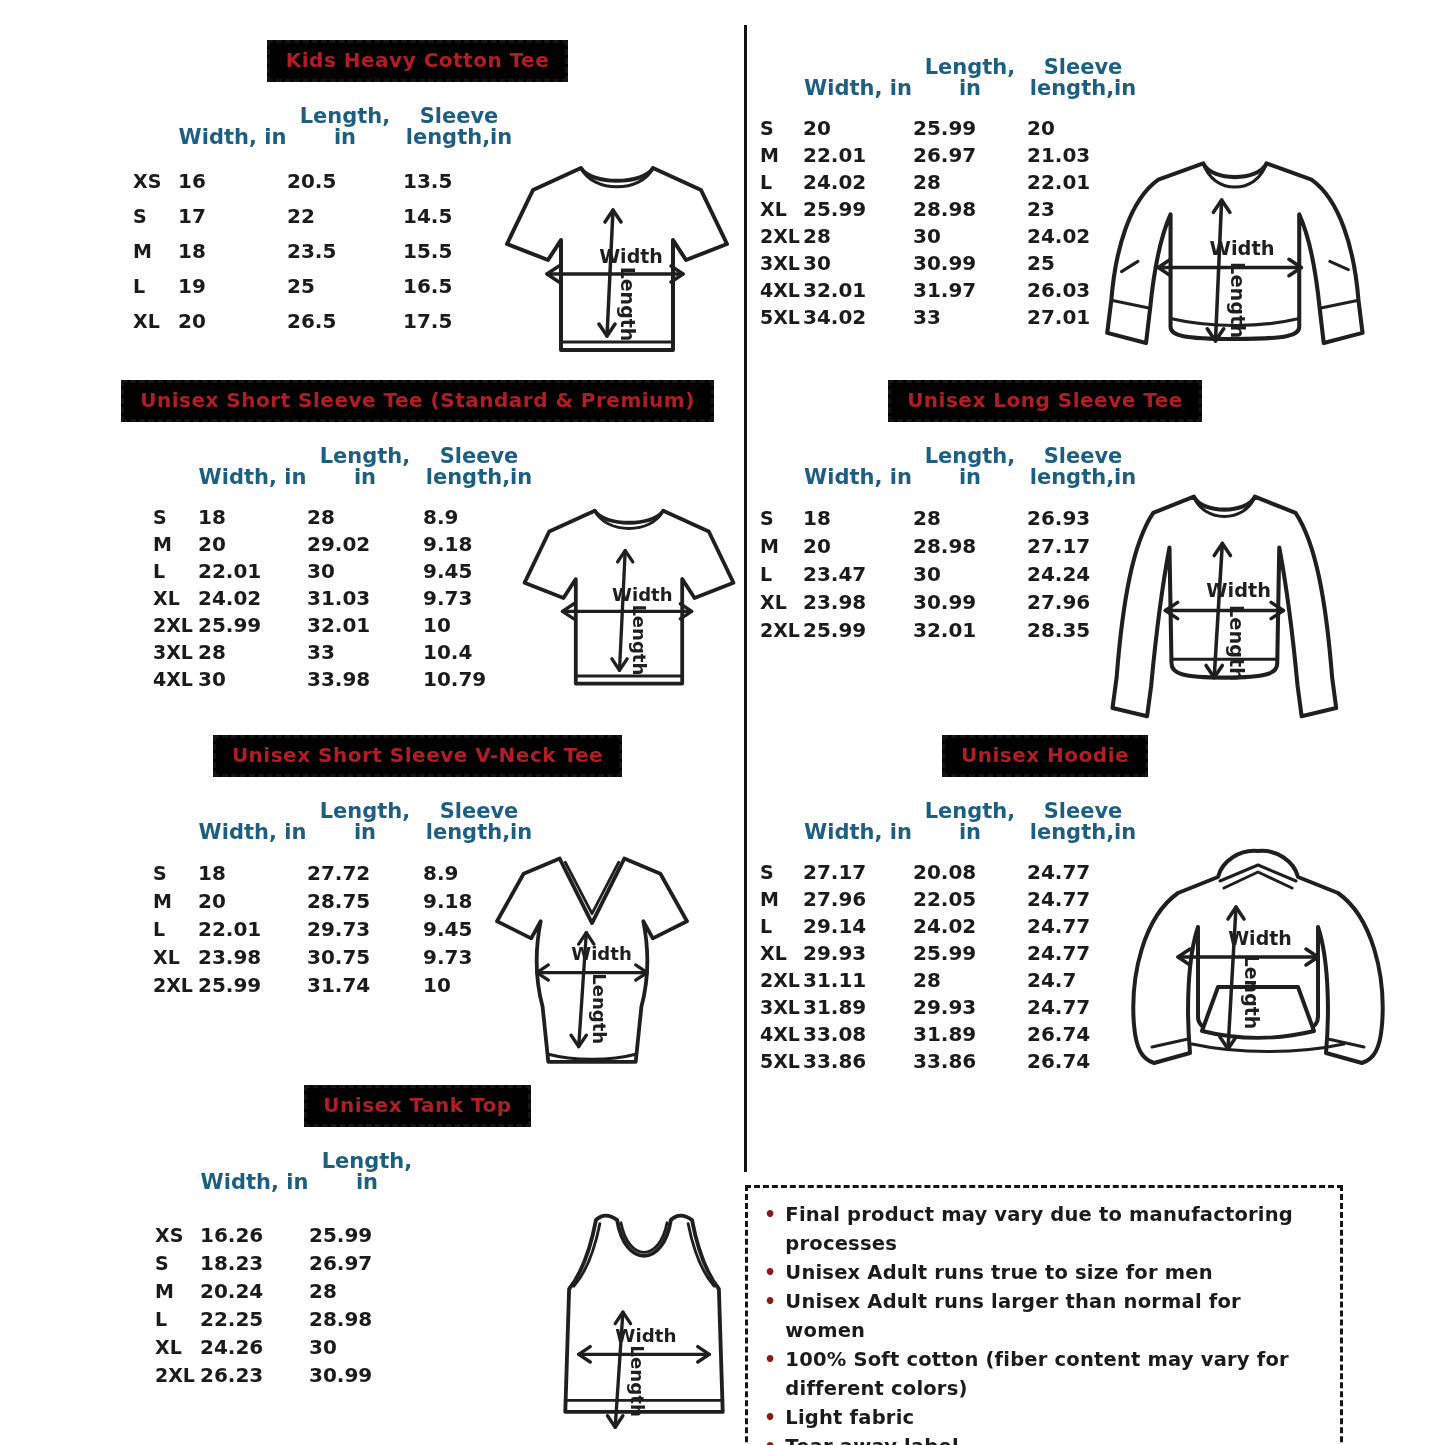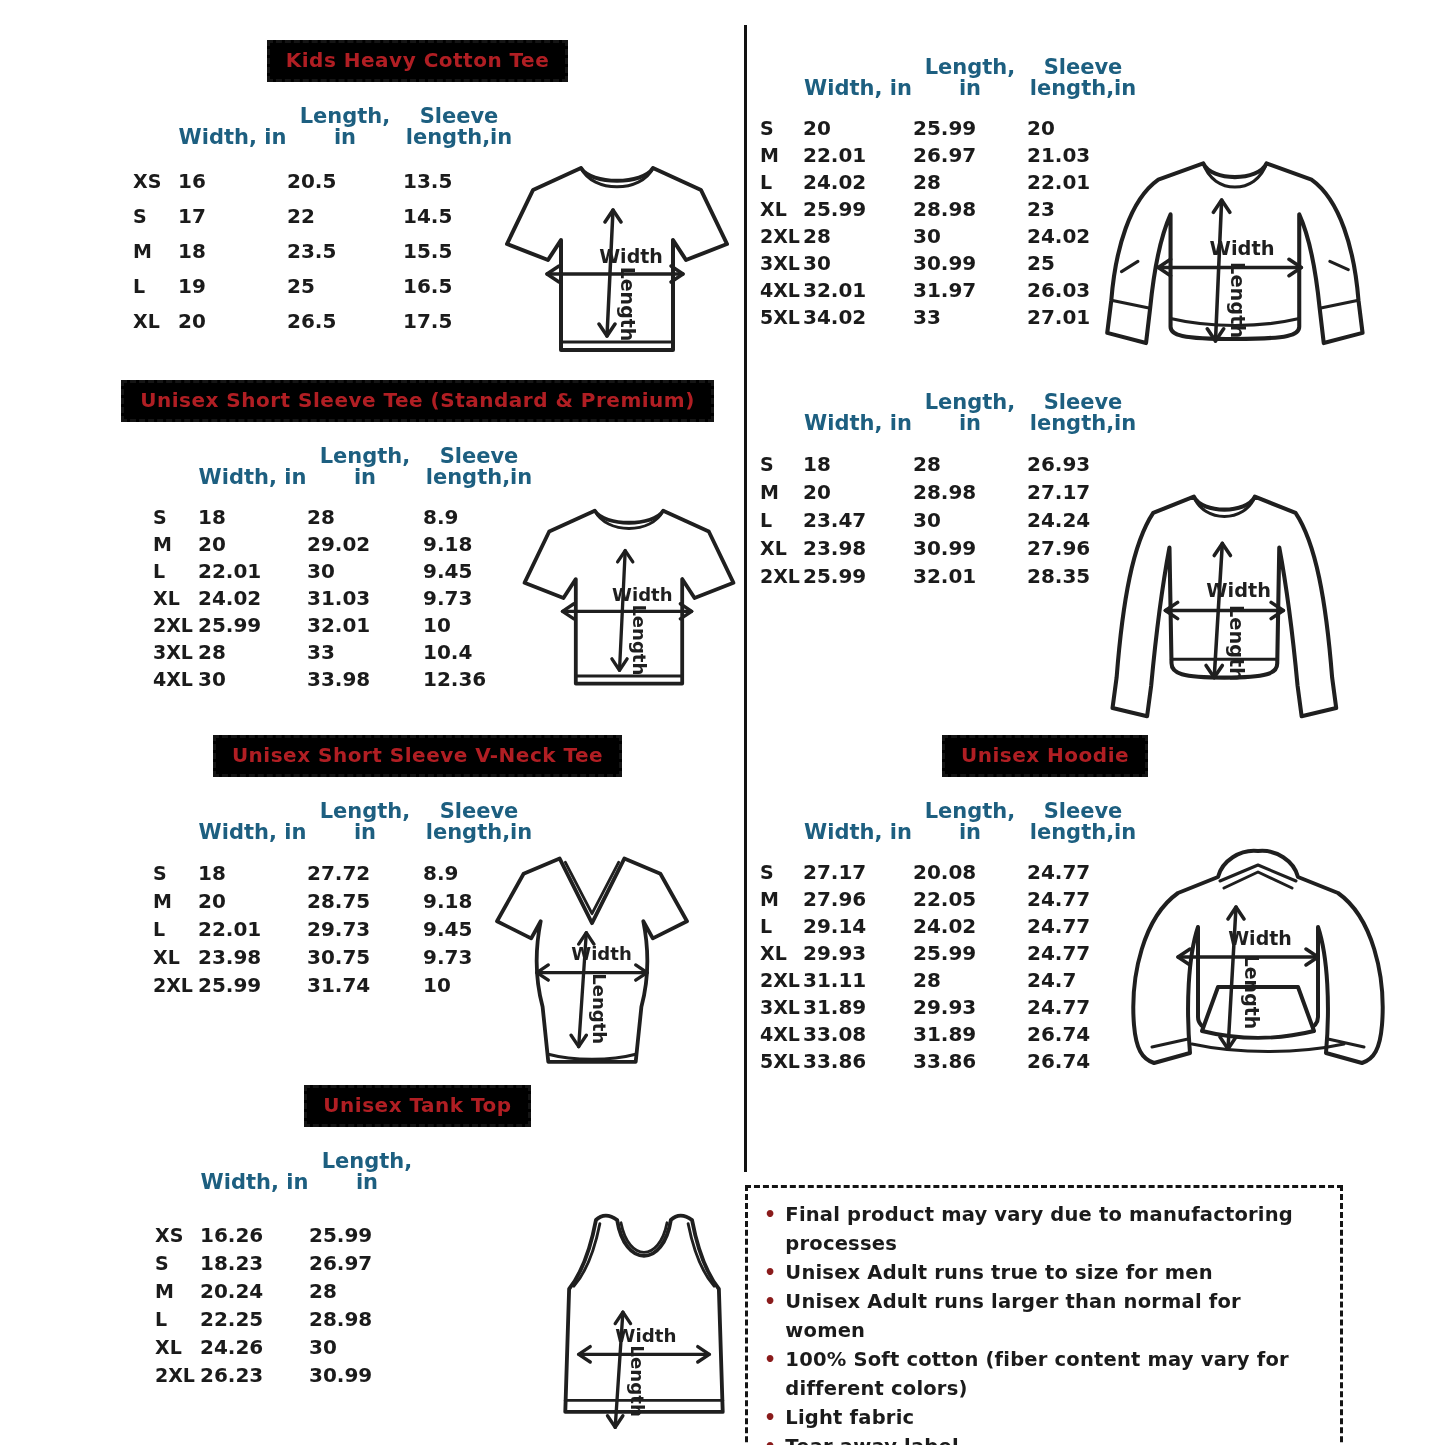--- a/index.html
+++ b/index.html
@@ -247,37 +247,40 @@
       <div class="trow">
         <div class="tsize">3XL</div>
         <div class="tval">28</div>
         <div class="tval">33</div>
         <div class="tval">10.4</div>
       </div>
       <div class="trow">
         <div class="tsize">4XL</div>
         <div class="tval">30</div>
         <div class="tval">33.98</div>
-        <div class="tval">12.36</div>
+        <div class="tval">10.79</div>
       </div>
     </div>
   <svg class="illus" style="left:420px;top:112px;" width="228" height="214" viewBox="0 0 240 218">
     <path class="garment" d="M84,16 C94,33 146,33 156,16 L204,38 L230,92 L189,108 L176,88 L176,198 L64,198 L64,88 L51,108 L10,92 L36,38 Z"></path>
     <path class="detail" d="M84,16 C96,41 144,41 156,16"></path>
     <path class="detail" d="M64,190 L176,190"></path>
     <line class="arrow" x1="50" y1="122" x2="186" y2="122"></line>
     <path class="arrow" d="M62,114 L50,122 L62,130 M174,114 L186,122 L174,130"></path>
     <line class="arrow" x1="116" y1="58" x2="110" y2="184"></line>
     <path class="arrow" d="M108,70 L116,58 L124,70 M102,172 L110,184 L118,172"></path>
     <text x="134" y="111" text-anchor="middle">Width</text>
     <text transform="rotate(90 124 152)" x="124" y="152" text-anchor="middle">Length</text>
   </svg>
 </section>
 
 <section class="panel panel-right s-longsleeve" style="left:755px;top:380px;width:635px;">
+  <div class="title-row narrow">
+    <span class="title">Unisex Long Sleeve Tee</span>
+  </div>
   <div class="table">
       <div class="thead">
         <div class="th-spacer"></div>
         <div class="th">Width, in</div>
         <div class="th">Length, in</div>
         <div class="th">Sleeve length,in</div>
       </div>
       <div class="trow">
         <div class="tsize">S</div>
         <div class="tval">18</div>

